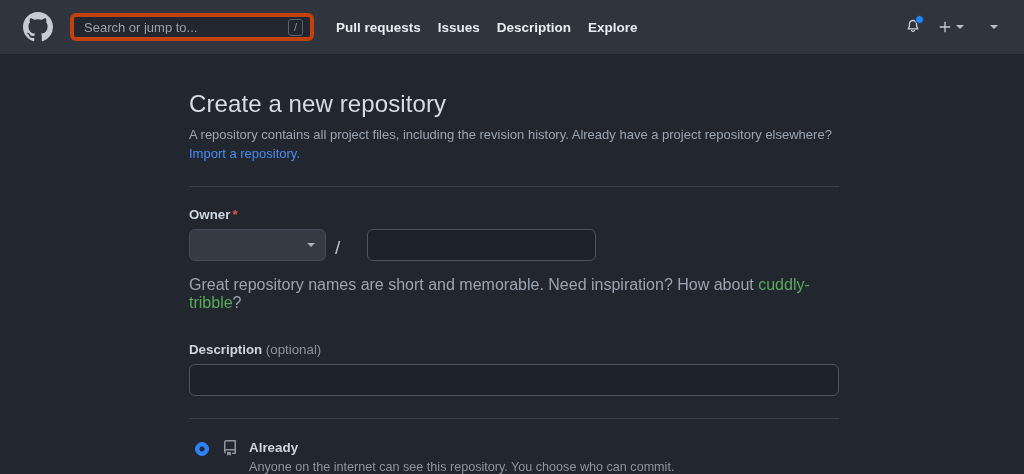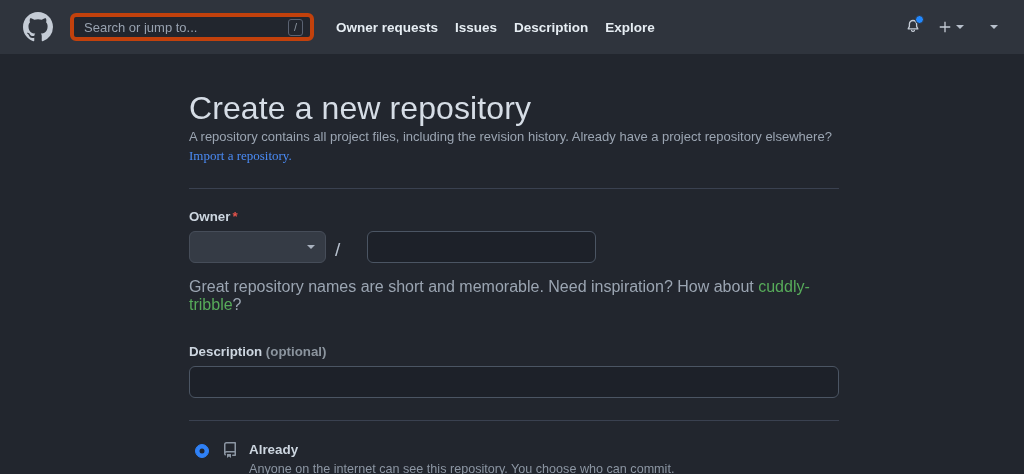--- a/index.html
+++ b/index.html
@@ -116,52 +116,51 @@
   
   .main {
     padding: 36px 0 0 0;
   }
   .container {
     width: 650px;
     margin-left: 189px;
   }
 
   .page-title {
-    font-size: 32px;
+    font-size: 24px;
     font-weight: normal;
     color: #d6dde6;
     letter-spacing: .1px;
-    margin-bottom: 1px;
+    margin-bottom: 8px;
   }
   .subtitle {
     font-size: 13px;
     color: #9ba5b2;
     line-height: 1.45;
   }
   .subtitle a, .link {
     color: #4a8bf5;
     text-decoration: none;
-    font-family: Liberation Serif, serif;
   }
 
   .divider {
     height: 1px;
     background: #3a4150;
     margin: 22px 0 0 0;
   }
 
   .field-label {
     font-size: 13.3px;
     font-weight: bold;
     color: #cdd6e0;
     margin-bottom: 7px;
     display: block;
   }
   .req { color: #e5534b; font-weight: bold; margin-left: 2px; }
-  .optional { color: #8b949e; font-weight: bold; }
+  .optional { color: #8b949e; font-weight: normal; }
 
   .row-owner {
     display: flex;
     align-items: flex-end;
     margin-top: 20px;
   }
   .owner-col { width: 137px; }
   .repo-col  { margin-left: 18px; width: 229px; }
 
   .owner-select {
@@ -270,21 +269,21 @@
       <path d="M8 0C3.58 0 0 3.58 0 8c0 3.54 2.29 6.53 5.47 7.59.4.07.55-.17.55-.38 0-.19-.01-.82-.01-1.49-2.01.37-2.53-.49-2.69-.94-.09-.23-.48-.94-.82-1.13-.28-.15-.68-.52-.01-.53.63-.01 1.08.58 1.23.82.72 1.21 1.87.87 2.33.66.07-.52.28-.87.51-1.07-1.78-.2-3.64-.89-3.64-3.95 0-.87.31-1.59.82-2.15-.08-.2-.36-1.02.08-2.12 0 0 .67-.21 2.2.82.64-.18 1.32-.27 2-.27.68 0 1.36.09 2 .27 1.53-1.04 2.2-.82 2.2-.82.44 1.1.16 1.92.08 2.12.51.56.82 1.27.82 2.15 0 3.07-1.87 3.75-3.65 3.95.29.25.54.73.54 1.48 0 1.07-.01 1.93-.01 2.2 0 .21.15.46.55.38A8.01 8.01 0 0 0 16 8c0-4.42-3.58-8-8-8z"></path>
     </svg>
   </div>
 
   <div class="search-box">
     <span class="ph">Search or jump to...</span>
     <span class="slash-badge">/</span>
   </div>
 
   <nav class="nav">
-    <a href="#">Owner requests</a>
+    <a href="#">Pull requests</a>
     <a href="#">Issues</a>
     <a href="#">Description</a>
     <a href="#">Explore</a>
   </nav>
 
   <div class="header-right">
 
     <div class="bell-wrap">
       <svg width="16" height="16" viewBox="0 0 16 16" fill="none" stroke="#c5ccd6" stroke-width="1.3">
         <path d="M8 1.5a3.6 3.6 0 0 0-3.6 3.6v2.3L3.2 9.9h9.6l-1.2-2.5V5.1A3.6 3.6 0 0 0 8 1.5z" stroke-linejoin="round"></path>

